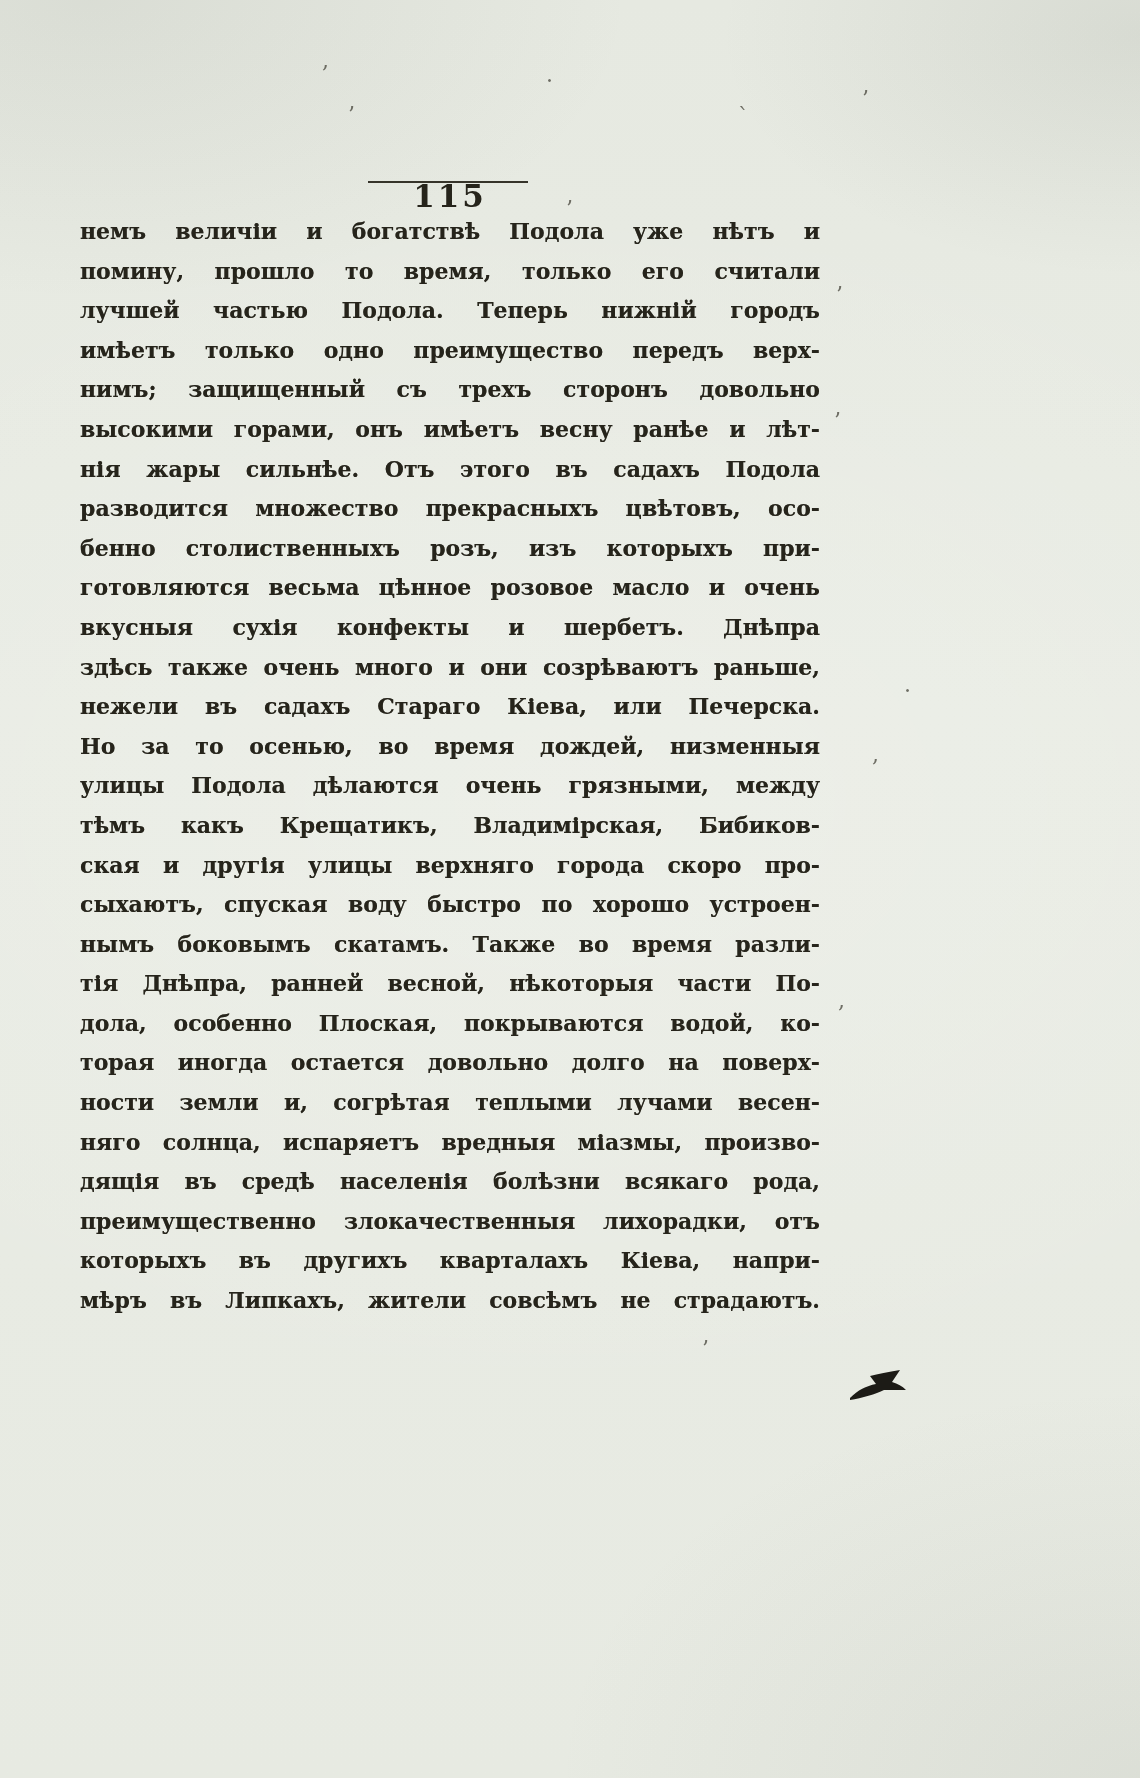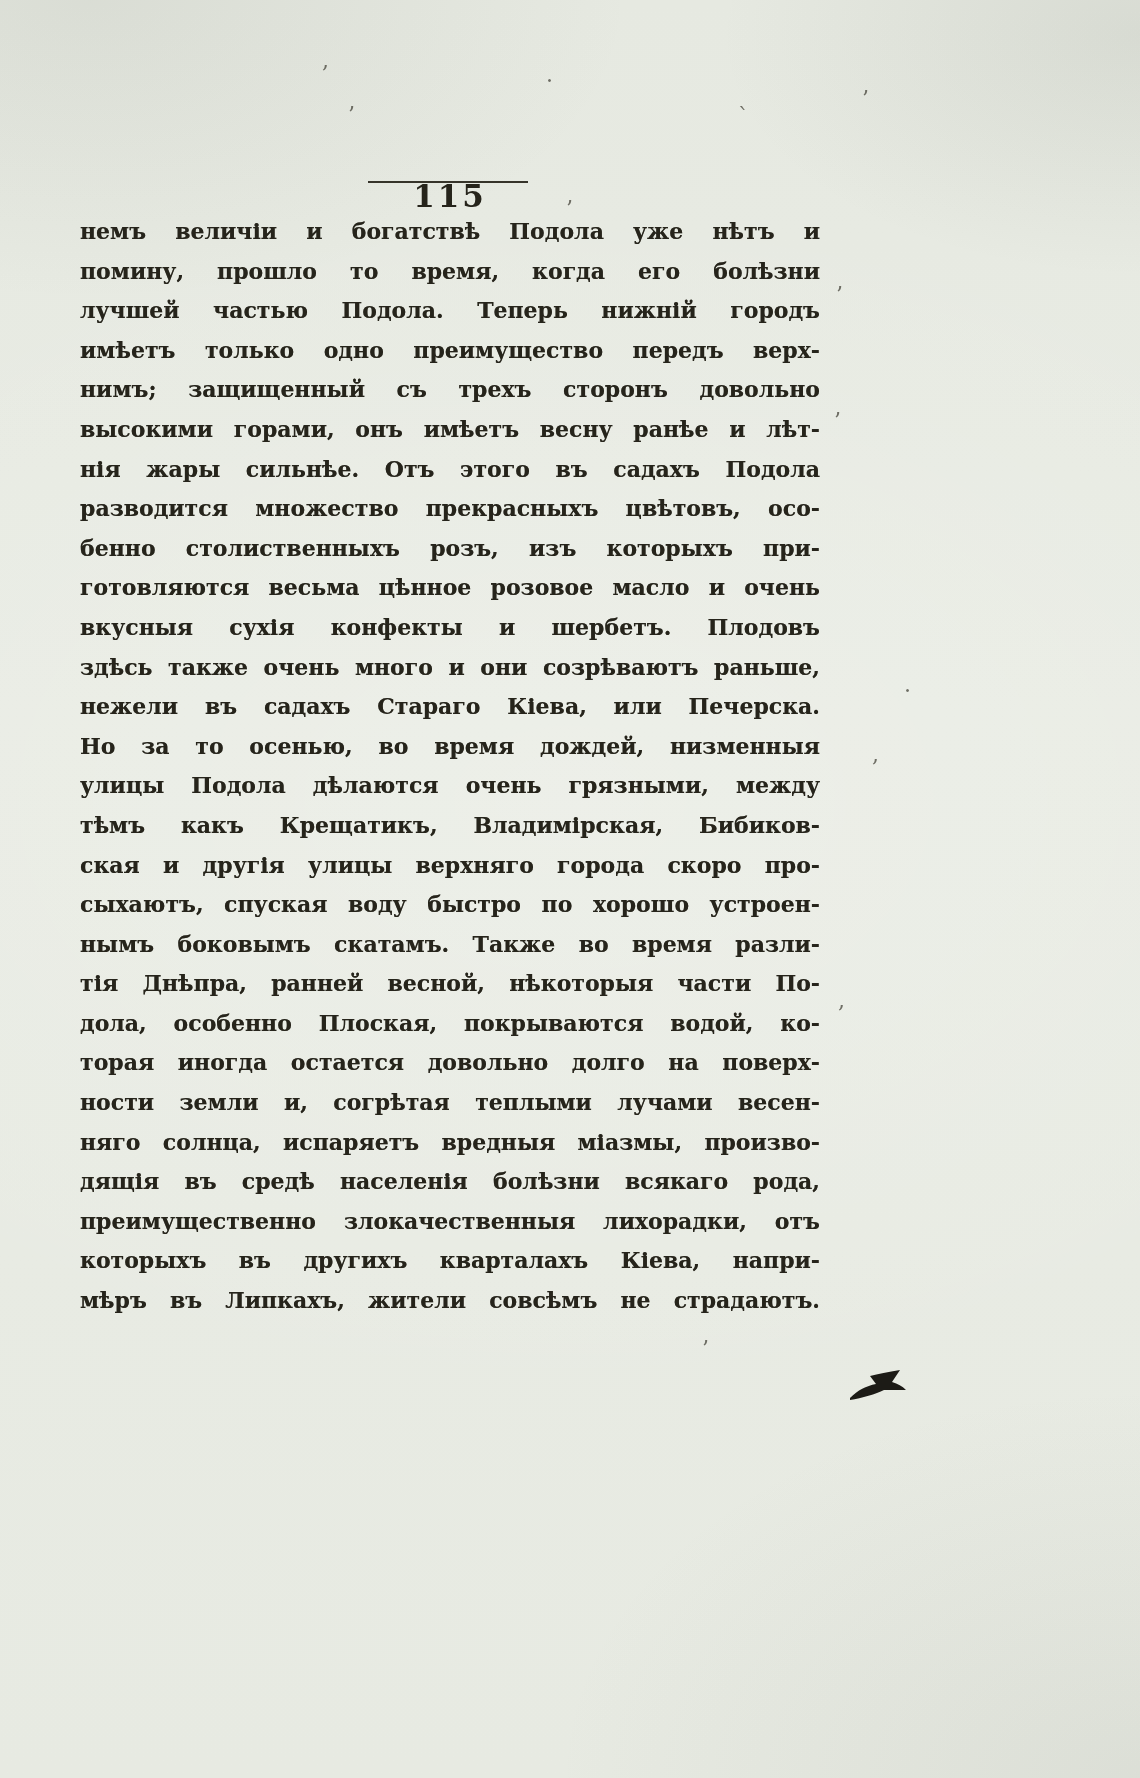--- a/index.html
+++ b/index.html
@@ -79,30 +79,30 @@
 </head>
 <body>
 
 <div class="scan-page">
 
   <div class="page-number">115</div>
   <div class="page-number-rule"></div>
 
   <div class="text-block">
     <div class="line">немъ величіи и богатствѣ Подола уже нѣтъ и</div>
-    <div class="line">помину, прошло то время, когда его болѣзни</div>
+    <div class="line">помину, прошло то время, только его считали</div>
     <div class="line">лучшей частью Подола. Теперь нижній городъ</div>
     <div class="line">имѣетъ только одно преимущество передъ верх-</div>
     <div class="line">нимъ; защищенный съ трехъ сторонъ довольно</div>
     <div class="line">высокими горами, онъ имѣетъ весну ранѣе и лѣт-</div>
     <div class="line">нія жары сильнѣе. Отъ этого въ садахъ Подола</div>
     <div class="line">разводится множество прекрасныхъ цвѣтовъ, осо-</div>
     <div class="line">бенно столиственныхъ розъ, изъ которыхъ при-</div>
     <div class="line">готовляются весьма цѣнное розовое масло и очень</div>
-    <div class="line">вкусныя сухія конфекты и шербетъ. Плодовъ</div>
+    <div class="line">вкусныя сухія конфекты и шербетъ. Днѣпра</div>
     <div class="line">здѣсь также очень много и они созрѣваютъ раньше,</div>
     <div class="line">нежели въ садахъ Стараго Кіева, или Печерска.</div>
     <div class="line">Но за то осенью, во время дождей, низменныя</div>
     <div class="line">улицы Подола дѣлаются очень грязными, между</div>
     <div class="line">тѣмъ какъ Крещатикъ, Владимірская, Бибиков-</div>
     <div class="line">ская и другія улицы верхняго города скоро про-</div>
     <div class="line">сыхаютъ, спуская воду быстро по хорошо устроен-</div>
     <div class="line">нымъ боковымъ скатамъ. Также во время разли-</div>
     <div class="line">тія Днѣпра, ранней весной, нѣкоторыя части По-</div>
     <div class="line">дола, особенно Плоская, покрываются водой, ко-</div>

